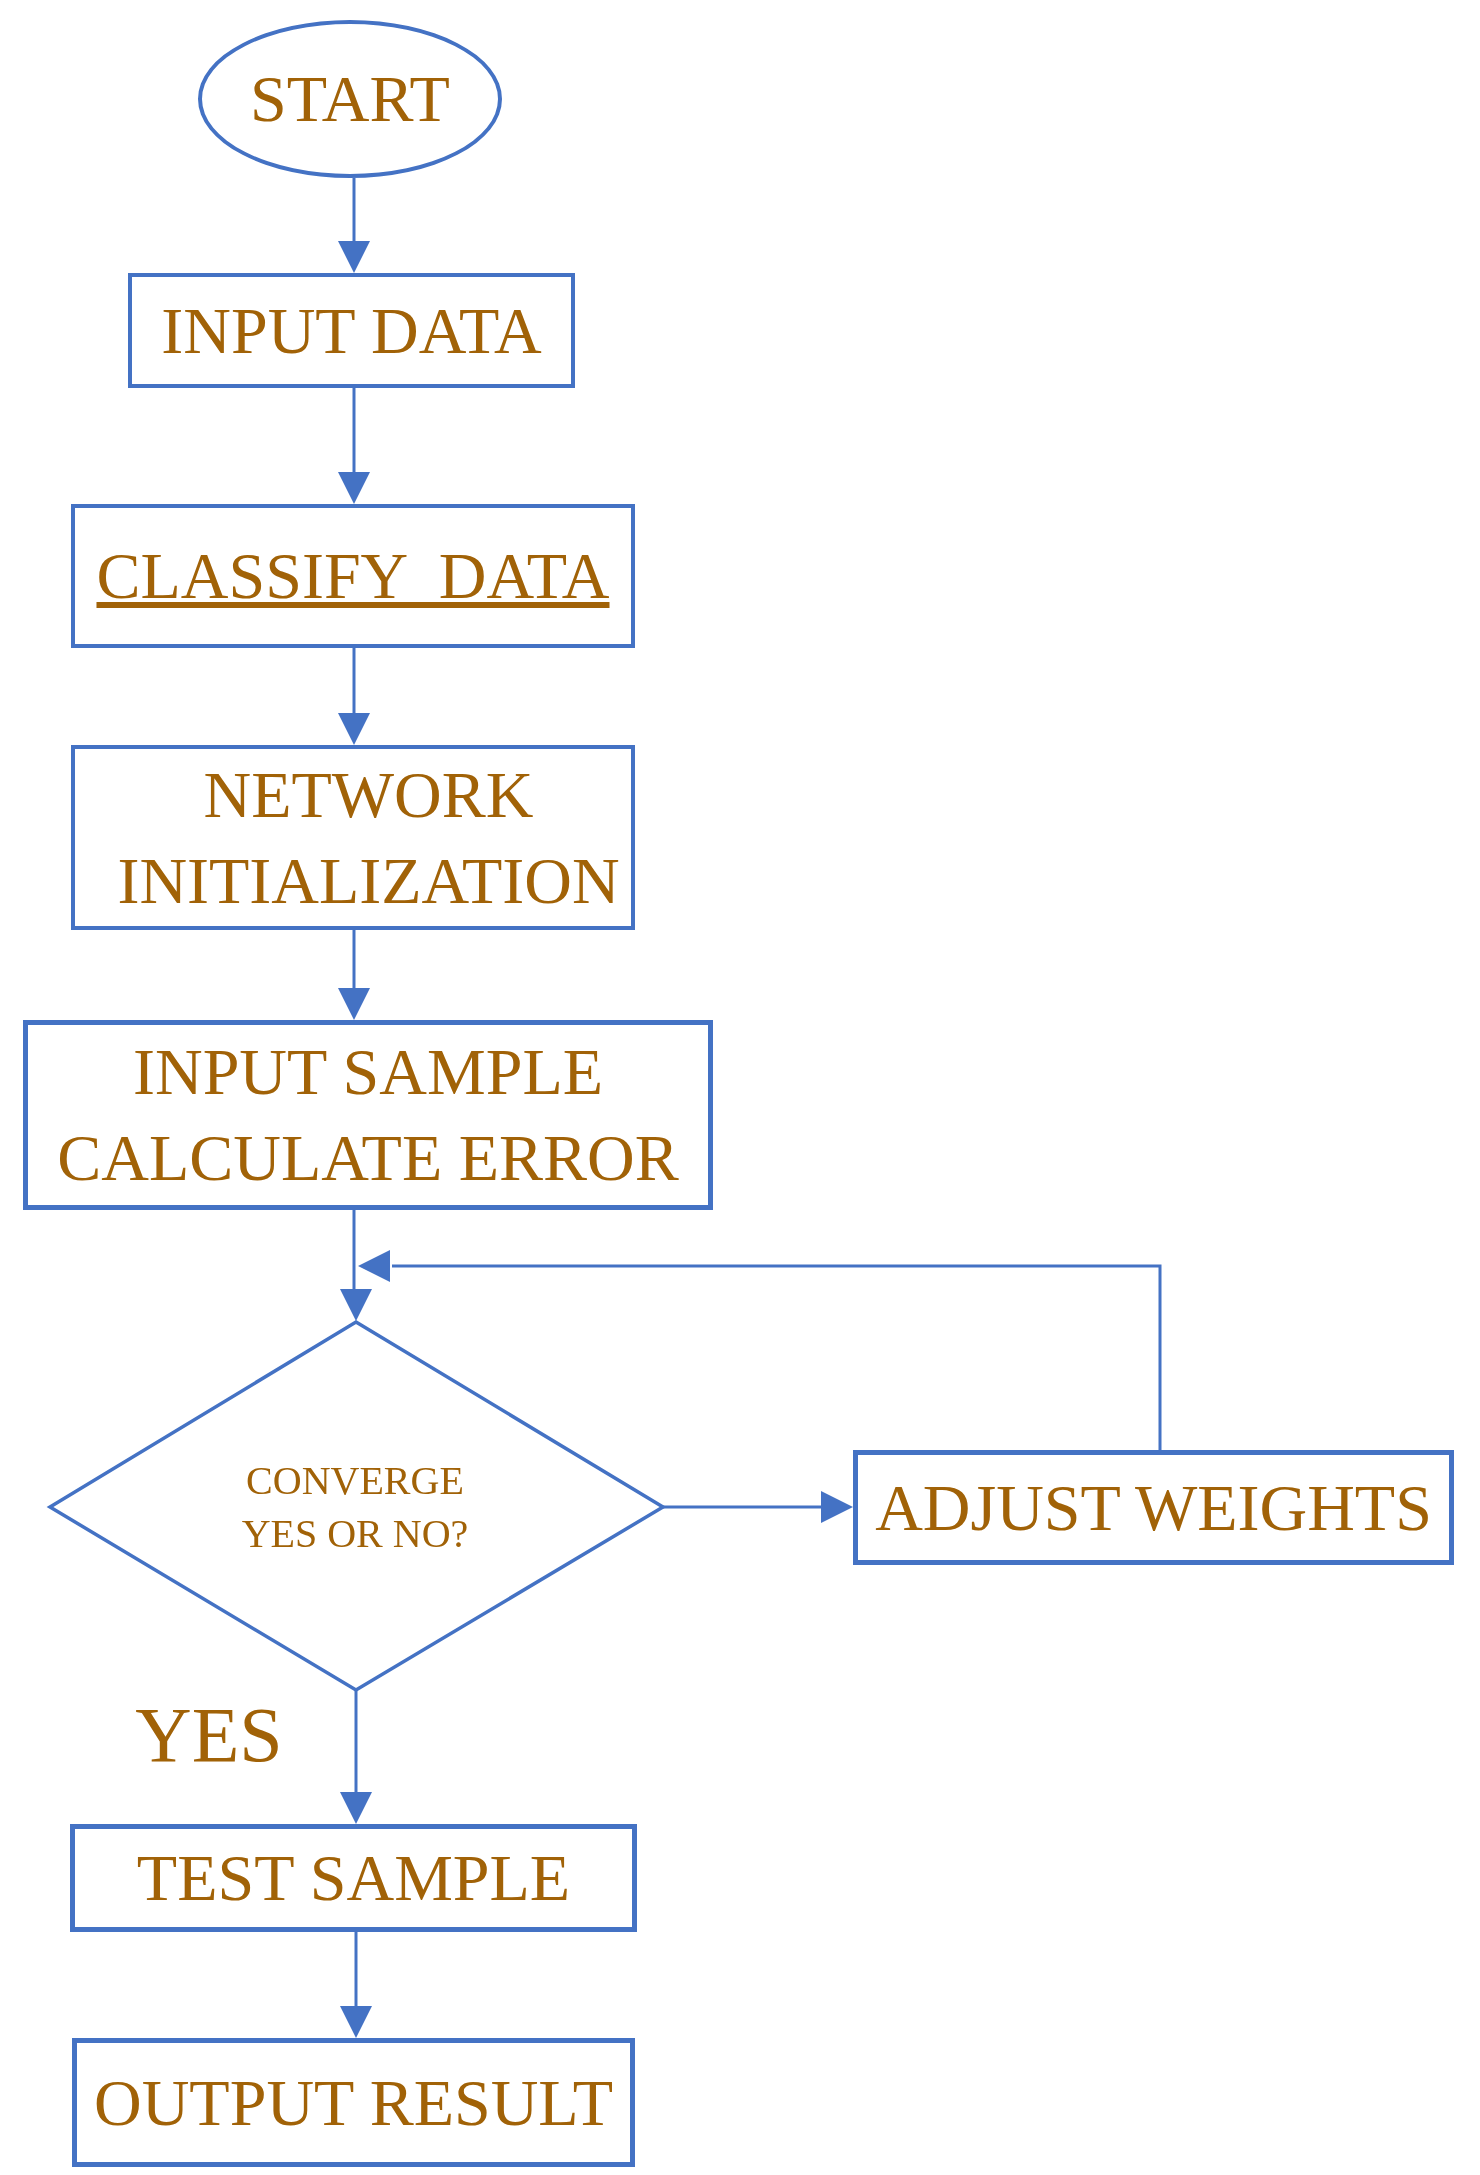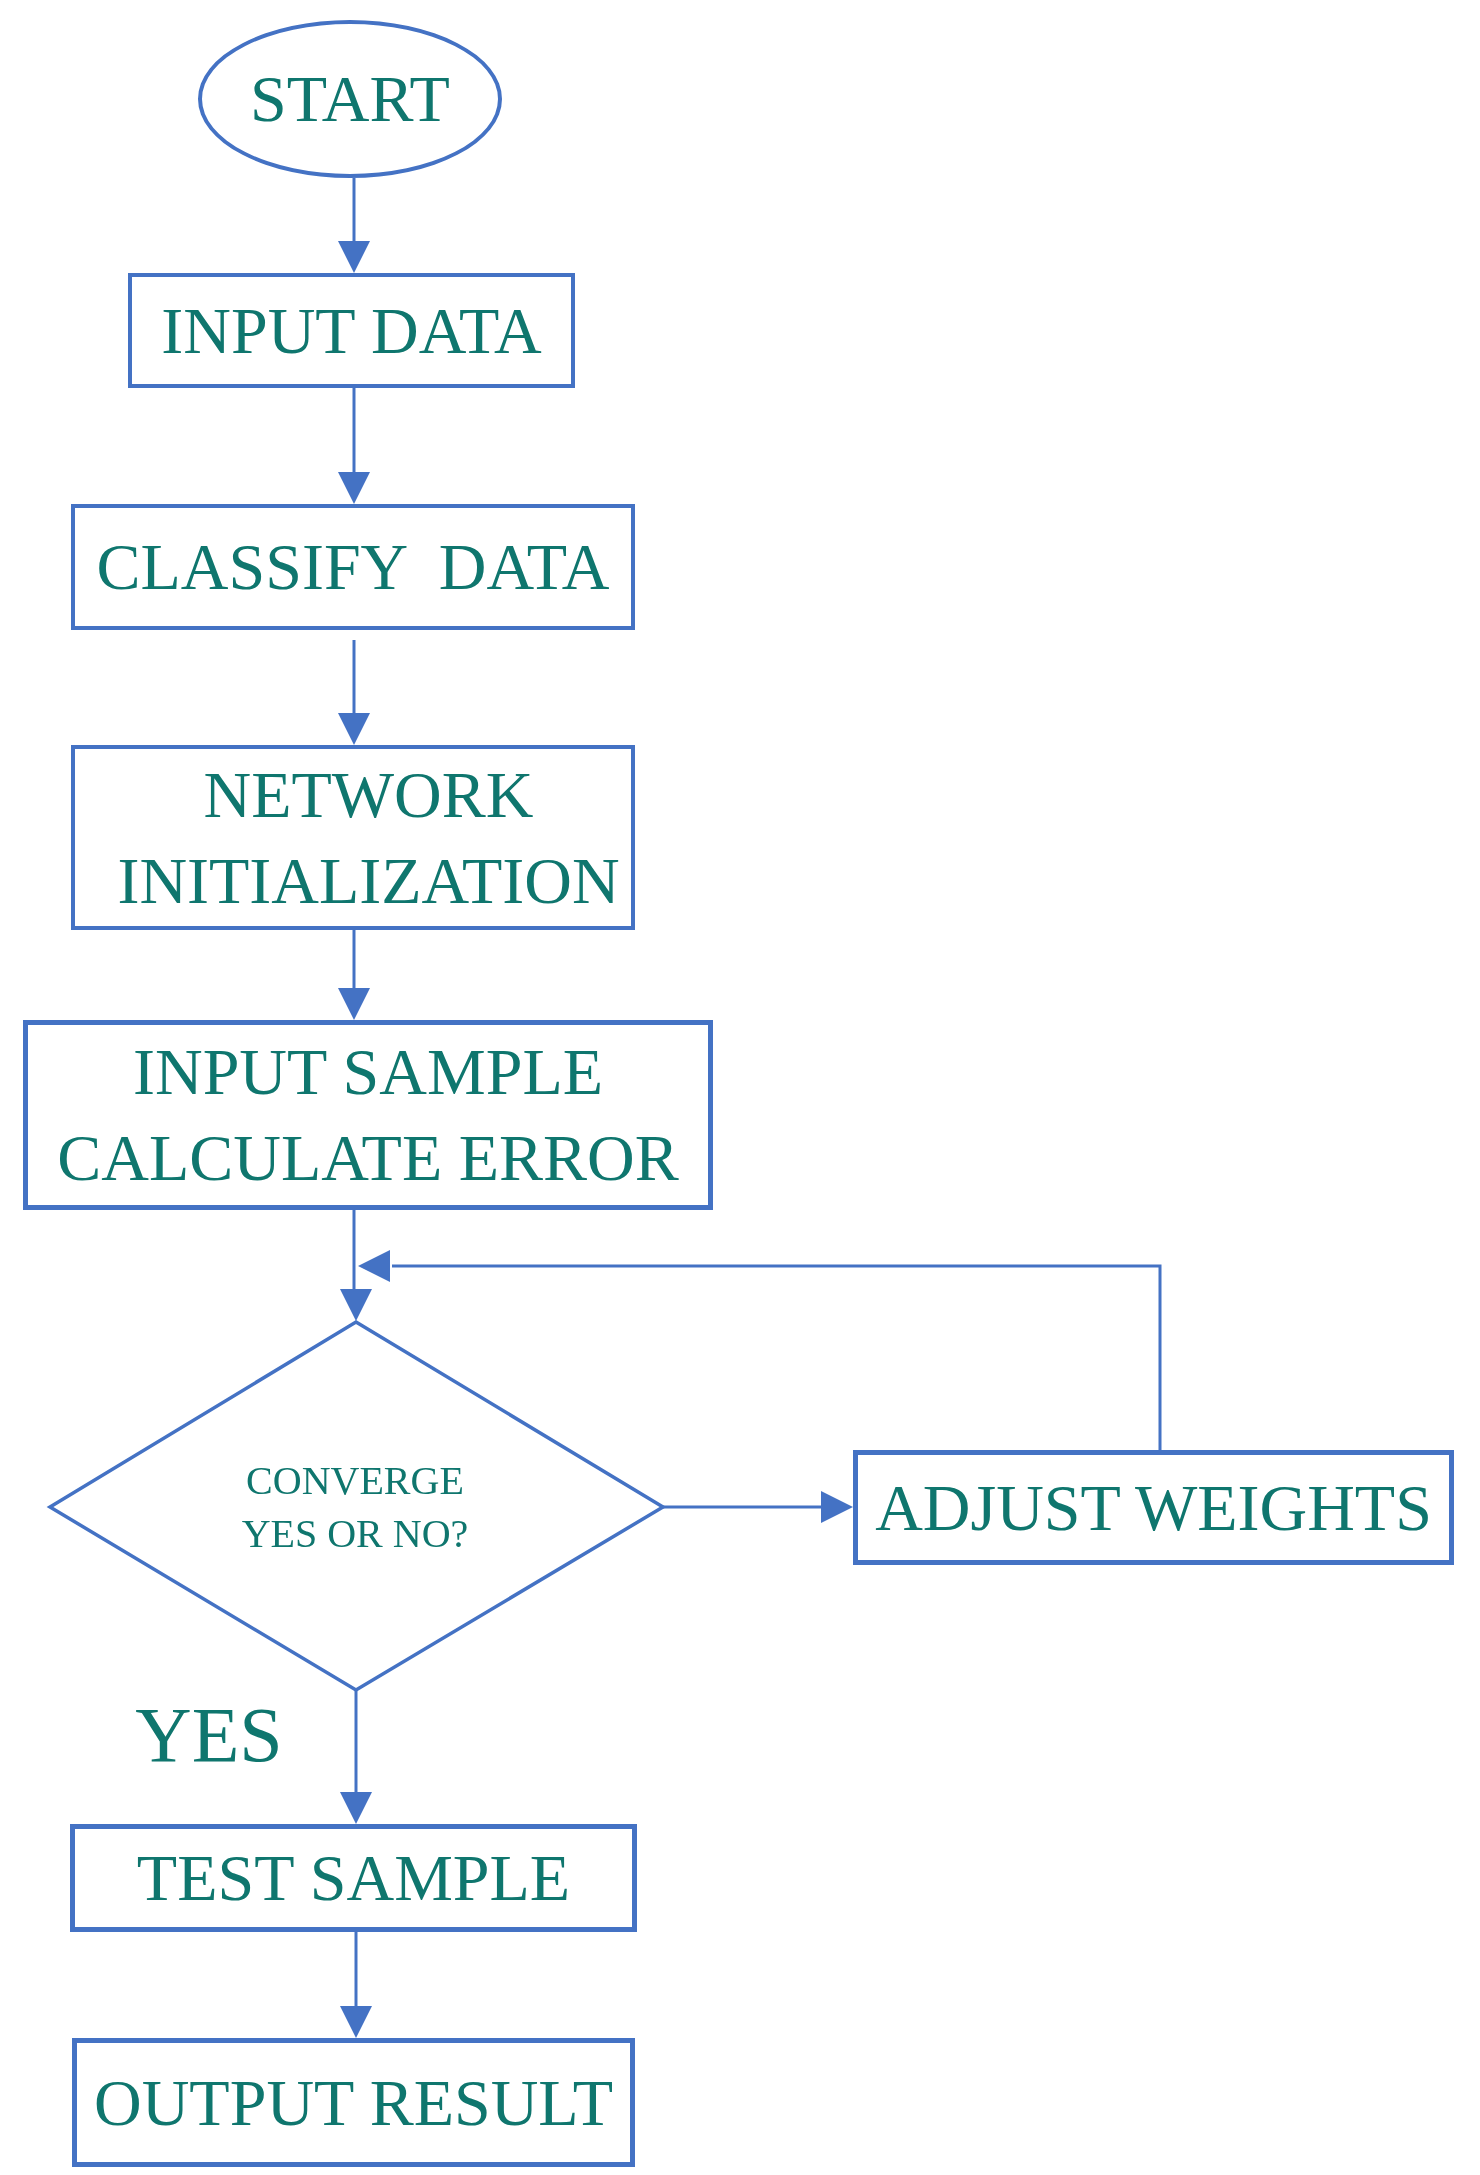--- a/index.html
+++ b/index.html
@@ -6,21 +6,21 @@
     margin: 0;
     padding: 0;
     background: #ffffff;
   }
   .canvas {
     position: relative;
     width: 1480px;
     height: 2175px;
     background: #ffffff;
     font-family: "Liberation Serif", "DejaVu Serif", serif;
-    color: #0f766e;
+    color: #a16207;
     overflow: hidden;
   }
   .wires {
     position: absolute;
     left: 0; top: 0;
     width: 1480px;
     height: 2175px;
   }
   .node {
     position: absolute;
@@ -112,21 +112,21 @@
   </svg>
 
   <div class="node ellipse" style="left:198px; top:20px; width:304px; height:158px;">
     <span class="node-label start-label">START</span>
   </div>
 
   <div class="node rect" style="left:128px; top:273px; width:447px; height:115px;">
     <span class="node-label">INPUT DATA</span>
   </div>
 
-  <div class="node rect" style="left:71px; top:504px; width:564px; height:126px;">
+  <div class="node rect" style="left:71px; top:504px; width:564px; height:144px;text-decoration:underline;">
     <span class="node-label">CLASSIFY  DATA</span>
   </div>
 
   <div class="node rect" style="left:71px; top:745px; width:564px; height:185px;padding-left:31px;">
     <span class="node-label">NETWORK
 INITIALIZATION</span>
   </div>
 
   <div class="node rect thick" style="left:23px; top:1020px; width:690px; height:190px;">
     <span class="node-label">INPUT SAMPLE

